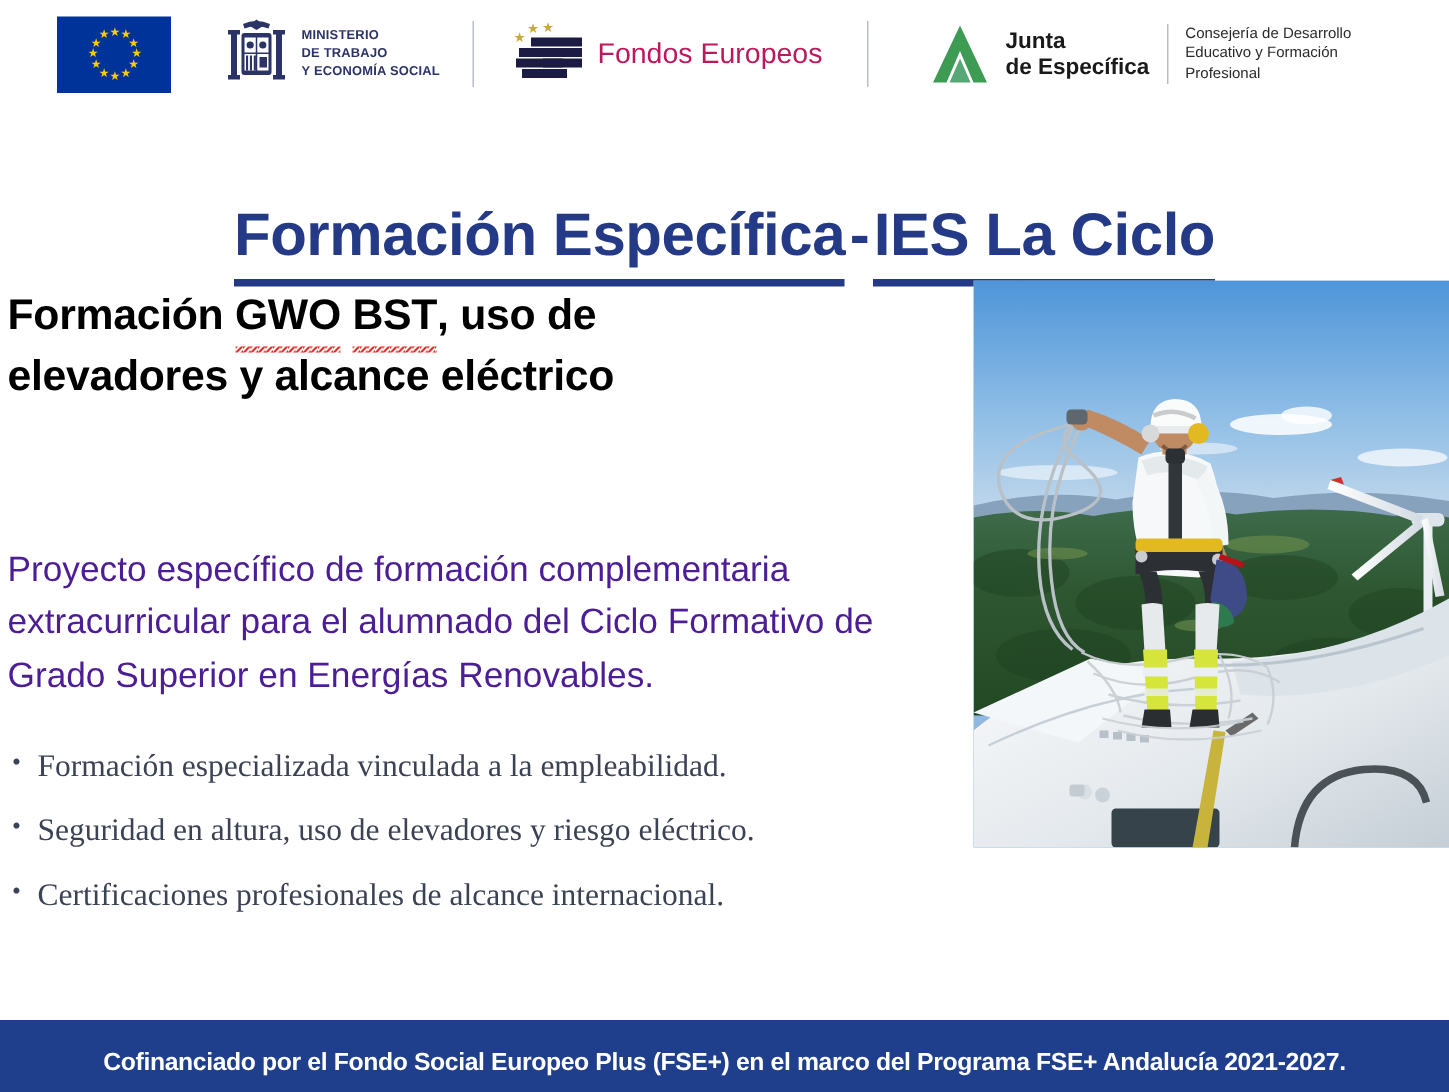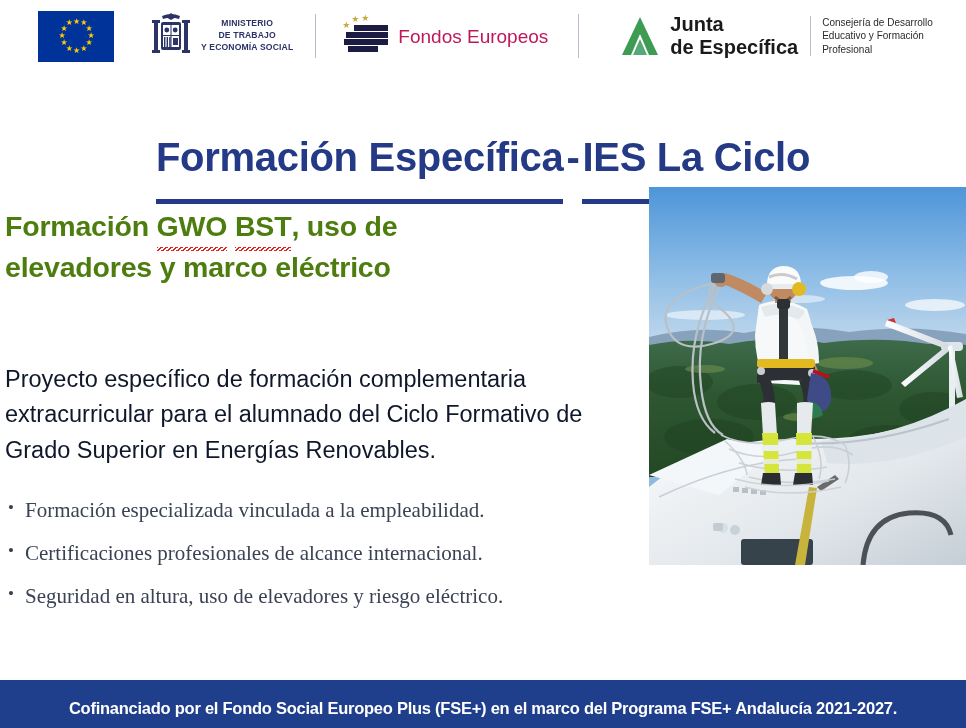--- a/index.html
+++ b/index.html
@@ -54,21 +54,20 @@
     font-weight: bold;
     line-height: 1.28;
     white-space: nowrap;
   }
 
   
   .ministry-logo {
     display: flex;
     align-items: center;
     margin-left: 36px;
-    text-align: center;
   }
   .coat-arms {
     width: 42px;
     height: 52px;
     flex: none;
     position: relative;
   }
   .ministry-text {
     margin-left: 9px;
     color: #2B3367;
@@ -123,21 +122,21 @@
     margin-left: 40px;
   }
   .junta-a {
     width: 42px;
     height: 42px;
     flex: none;
   }
   .junta-name {
     margin-left: 9px;
     color: #1A1A1A;
-    font-size: 20px;
+    font-size: 15px;
     font-weight: bold;
     line-height: 1.16;
     white-space: nowrap;
   }
   .junta-rule {
     width: 1px;
     height: 40px;
     background: #B9BCCB;
     margin-left: 12px;
   }
@@ -156,37 +155,36 @@
     width: 966px;
     text-align: center;
     color: #243A86;
     font-size: 40px;
     font-weight: bold;
     letter-spacing: -0.3px;
     white-space: nowrap;
   }
   .main-title .u {
     border-bottom: 5px solid #243A86;
-    padding-bottom: 20px;
+    padding-bottom: 7px;
   }
   .main-title .sep {
     padding: 0 3px;
   }
 
   
   .subheading {
     position: absolute;
     left: 5px; top: 190px;
     width: 630px;
-    color: #4d7c0f;
+    color: #000000;
     font-size: 28.5px;
     font-weight: bold;
     line-height: 1.44;
     letter-spacing: -0.2px;
-    margin-top: 16px;
   }
   .spell {
     position: relative;
     display: inline-block;
   }
   .spell::after {
     content: "";
     position: absolute;
     left: 0; right: 0; bottom: -4px;
     height: 4px;
@@ -195,21 +193,21 @@
         #E2231A 0px, #E2231A 1.3px,
         transparent 1.3px, transparent 2.6px);
     background-size: 5px 4px;
     background-repeat: repeat-x;
   }
 
   .lead-paragraph {
     position: absolute;
     left: 5px; top: 338px;
     width: 625px;
-    color: #0f172a;
+    color: #4c1d95;
     font-size: 23.5px;
     line-height: 1.52;
   }
 
   .bullet-list {
     position: absolute;
     left: 8px; top: 500px;
     width: 640px;
     list-style: none;
     margin: 0;
@@ -358,29 +356,29 @@
     </div>
   </div>
 </div>
 
 <h1 class="main-title">
   <span class="u">Formación Específica</span><span class="sep">-</span><span class="u">IES La Ciclo</span>
 </h1>
 
 <div class="subheading">
   <span>Formación </span><span class="spell">GWO</span><span> </span><span class="spell">BST</span><span>, uso de</span><br>
-  <span>elevadores y marco eléctrico</span><br>
+  <span>elevadores y alcance eléctrico</span><br>
 </div>
 
 <p class="lead-paragraph">Proyecto específico de formación complementaria extracurricular para el alumnado del Ciclo Formativo de Grado Superior en Energías Renovables.</p>
 
 <ul class="bullet-list">
   <li>Formación especializada vinculada a la empleabilidad.</li>
+  <li>Seguridad en altura, uso de elevadores y riesgo eléctrico.</li>
   <li>Certificaciones profesionales de alcance internacional.</li>
-  <li>Seguridad en altura, uso de elevadores y riesgo eléctrico.</li>
 </ul>
 
 <div class="photo">
   <svg class="photo-svg" viewBox="0 0 317 378" preserveAspectRatio="xMidYMid slice" aria-hidden="true">
     <defs>
       <linearGradient id="sky" x1="0" y1="0" x2="0" y2="1">
         <stop offset="0" stop-color="#4E95D9"></stop>
         <stop offset="0.55" stop-color="#8EBDE6"></stop>
         <stop offset="1" stop-color="#C3D9EC"></stop>
       </linearGradient>

